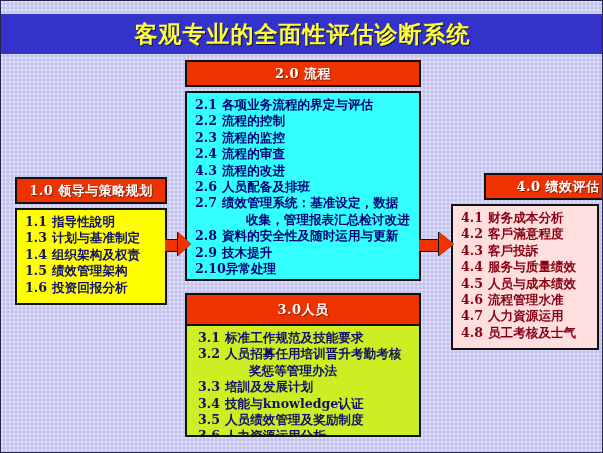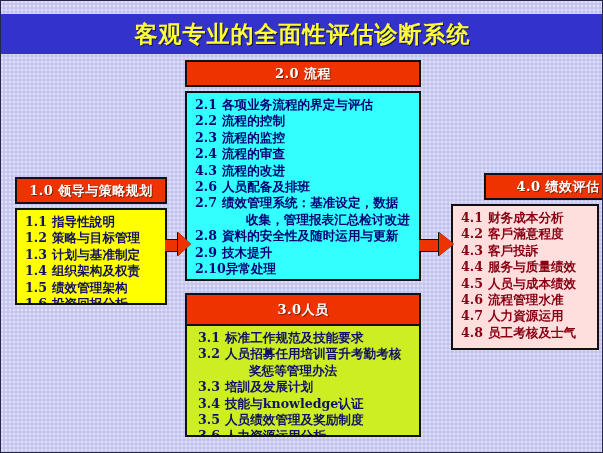--- a/index.html
+++ b/index.html
@@ -168,24 +168,20 @@
     <div class="title-text">客观专业的全面性评估诊断系统</div>
   </div>
 
   <div class="hdr" id="hdr-1">1.0 领导与策略规划</div>
   <div class="body-box" id="box-1">
     <div class="row">
       <span class="num">1.1</span>
       <span class="txt">指导性說明</span>
     </div>
     <div class="row">
-      <span class="num">1.2</span>
-      <span class="txt">策略与目标管理</span>
-    </div>
-    <div class="row">
       <span class="num">1.3</span>
       <span class="txt">计划与基准制定</span>
     </div>
     <div class="row">
       <span class="num">1.4</span>
       <span class="txt">组织架构及权责</span>
     </div>
     <div class="row">
       <span class="num">1.5</span>
       <span class="txt">绩效管理架构</span>

